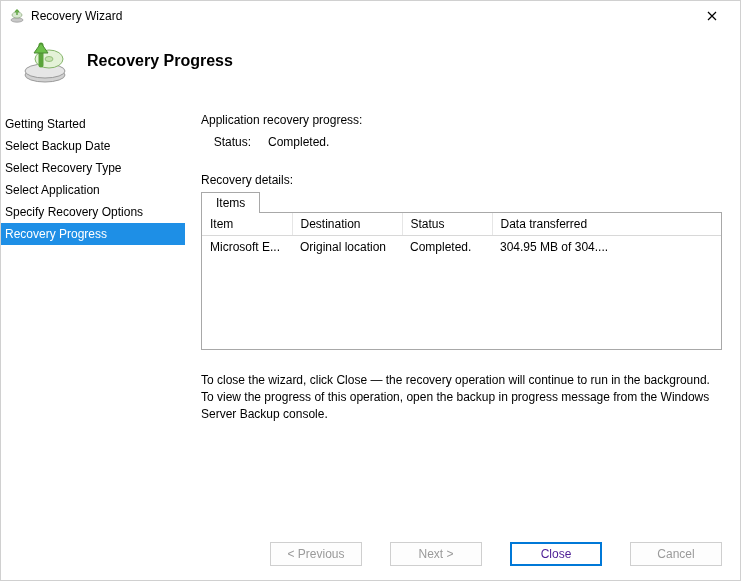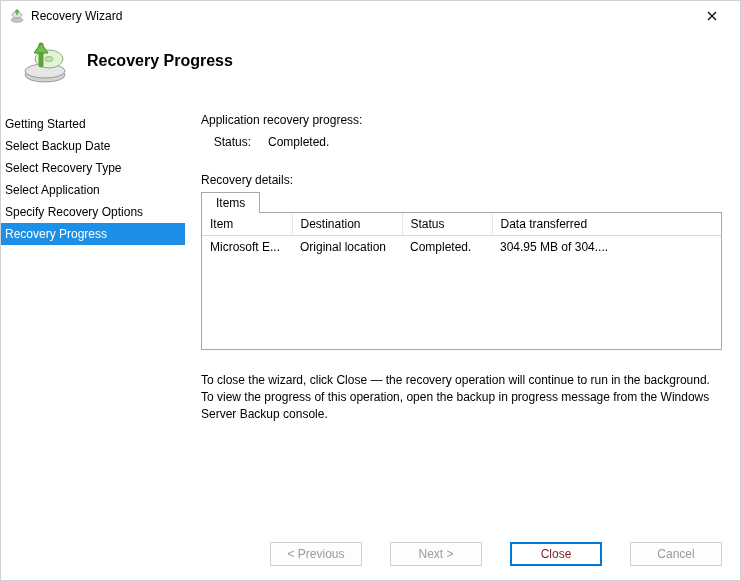--- a/index.html
+++ b/index.html
@@ -151,21 +151,21 @@
     text-align: center;
   }
   .btn:disabled,
   .btn.disabled {
     border-color: #cfcfcf;
     color: #9a9a9a;
     background: #fdfdfd;
   }
   .btn.primary {
     border: 2px solid #0078d7;
-    color: #7f1d1d;
+    color: #4c1d95;
   }
 </style>
 </head>
 <body>
 
 <div class="titlebar">
   <span class="app-icon">
     <svg viewBox="0 0 16 16" width="16" height="16">
       <ellipse cx="8" cy="12" rx="6" ry="2.2" fill="#c8c8c8" stroke="#888" stroke-width="0.6"></ellipse>
       <ellipse cx="8" cy="7" rx="5" ry="3" fill="#d8e8d0" stroke="#7a9a6a" stroke-width="0.6"></ellipse>

